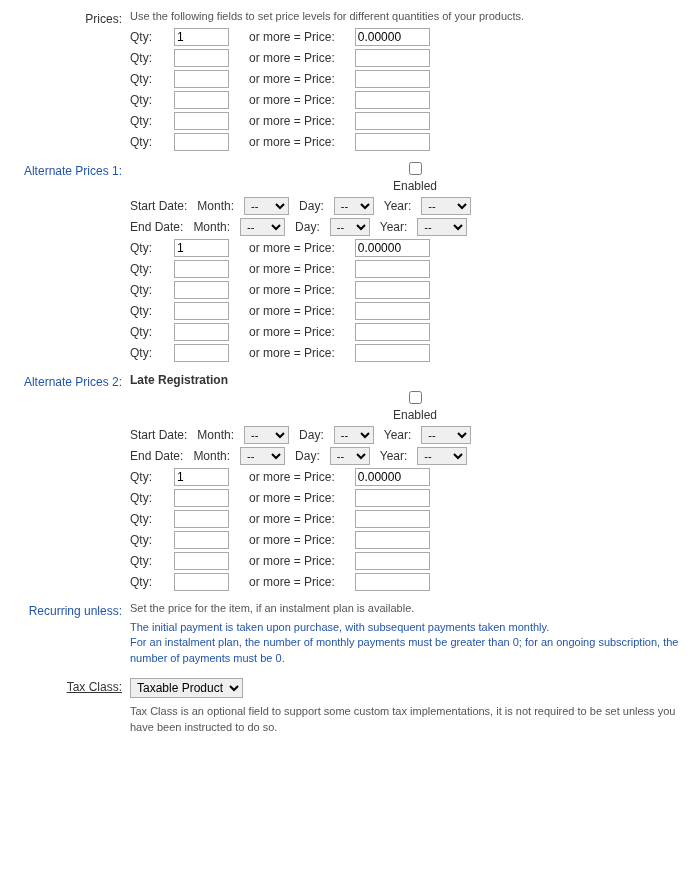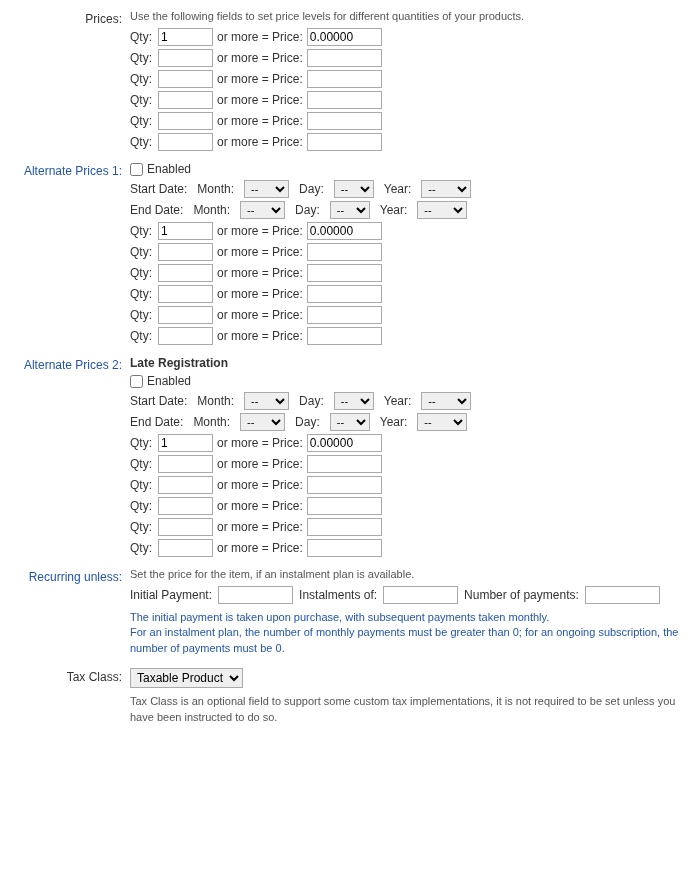--- a/index.html
+++ b/index.html
@@ -29,21 +29,21 @@
     }
     .info-text {
       font-size: 11px;
       color: #555;
       margin-bottom: 6px;
     }
     .qty-row {
       display: flex;
       align-items: center;
       margin-bottom: 3px;
-      gap: 4px;
+      gap: 20px;
     }
     .qty-label {
       font-size: 12px;
       margin-right: 2px;
     }
     .qty-input {
       width: 55px;
       height: 18px;
       border: 1px solid #aaa;
       font-size: 12px;
@@ -63,20 +63,21 @@
       font-size: 12px;
       font-weight: bold;
       margin-bottom: 4px;
       color: #333;
     }
     .enabled-row {
       display: flex;
       align-items: center;
       margin-bottom: 4px;
       gap: 4px;
+      flex-direction: column;
     }
     .date-row {
       display: flex;
       align-items: center;
       margin-bottom: 3px;
       gap: 10px;
       font-size: 12px;
     }
     .date-select {
       height: 18px;
@@ -130,20 +131,21 @@
     }
     .alt-prices-label {
       color: #2255aa;
       margin-left: 21px;
     }
     .recurring-prices-label {
       color: #2255aa;
     }
     .tax-class-label {
       color: #333;
+      text-decoration: underline;
     }
     input[type="checkbox"] {
       margin: 0;
     }
   </style>
 </head>
 <body>
 
 <div class="section">
   <div class="section-label">
@@ -352,28 +354,20 @@
       </div>
   </div>
 </div>
 
 <div class="section divider-section">
   <div class="section-label">
     <span class="recurring-prices-label">Recurring unless:</span>
   </div>
   <div class="section-content">
     <div class="info-text">Set the price for the item, if an instalment plan is available.</div>
-    <div class="recurring-row">
-      <span>Initial Payment:</span>
-      <input type="text" class="recurring-input" value="" style="">
-      <span>Instalments of:</span>
-      <input type="text" class="recurring-input" value="" style="">
-      <span>Number of payments:</span>
-      <input type="text" class="recurring-input" value="" style="">
-    </div>
     <div class="recurring-info">
       The initial payment is taken upon purchase, with subsequent payments taken monthly.<br>
       For an instalment plan, the number of monthly payments must be greater than 0; for an ongoing subscription, the number of payments must be 0.
     </div>
   </div>
 </div>
 
 <div class="section">
   <div class="section-label tax-class-label">
     <span>Tax Class:</span>

